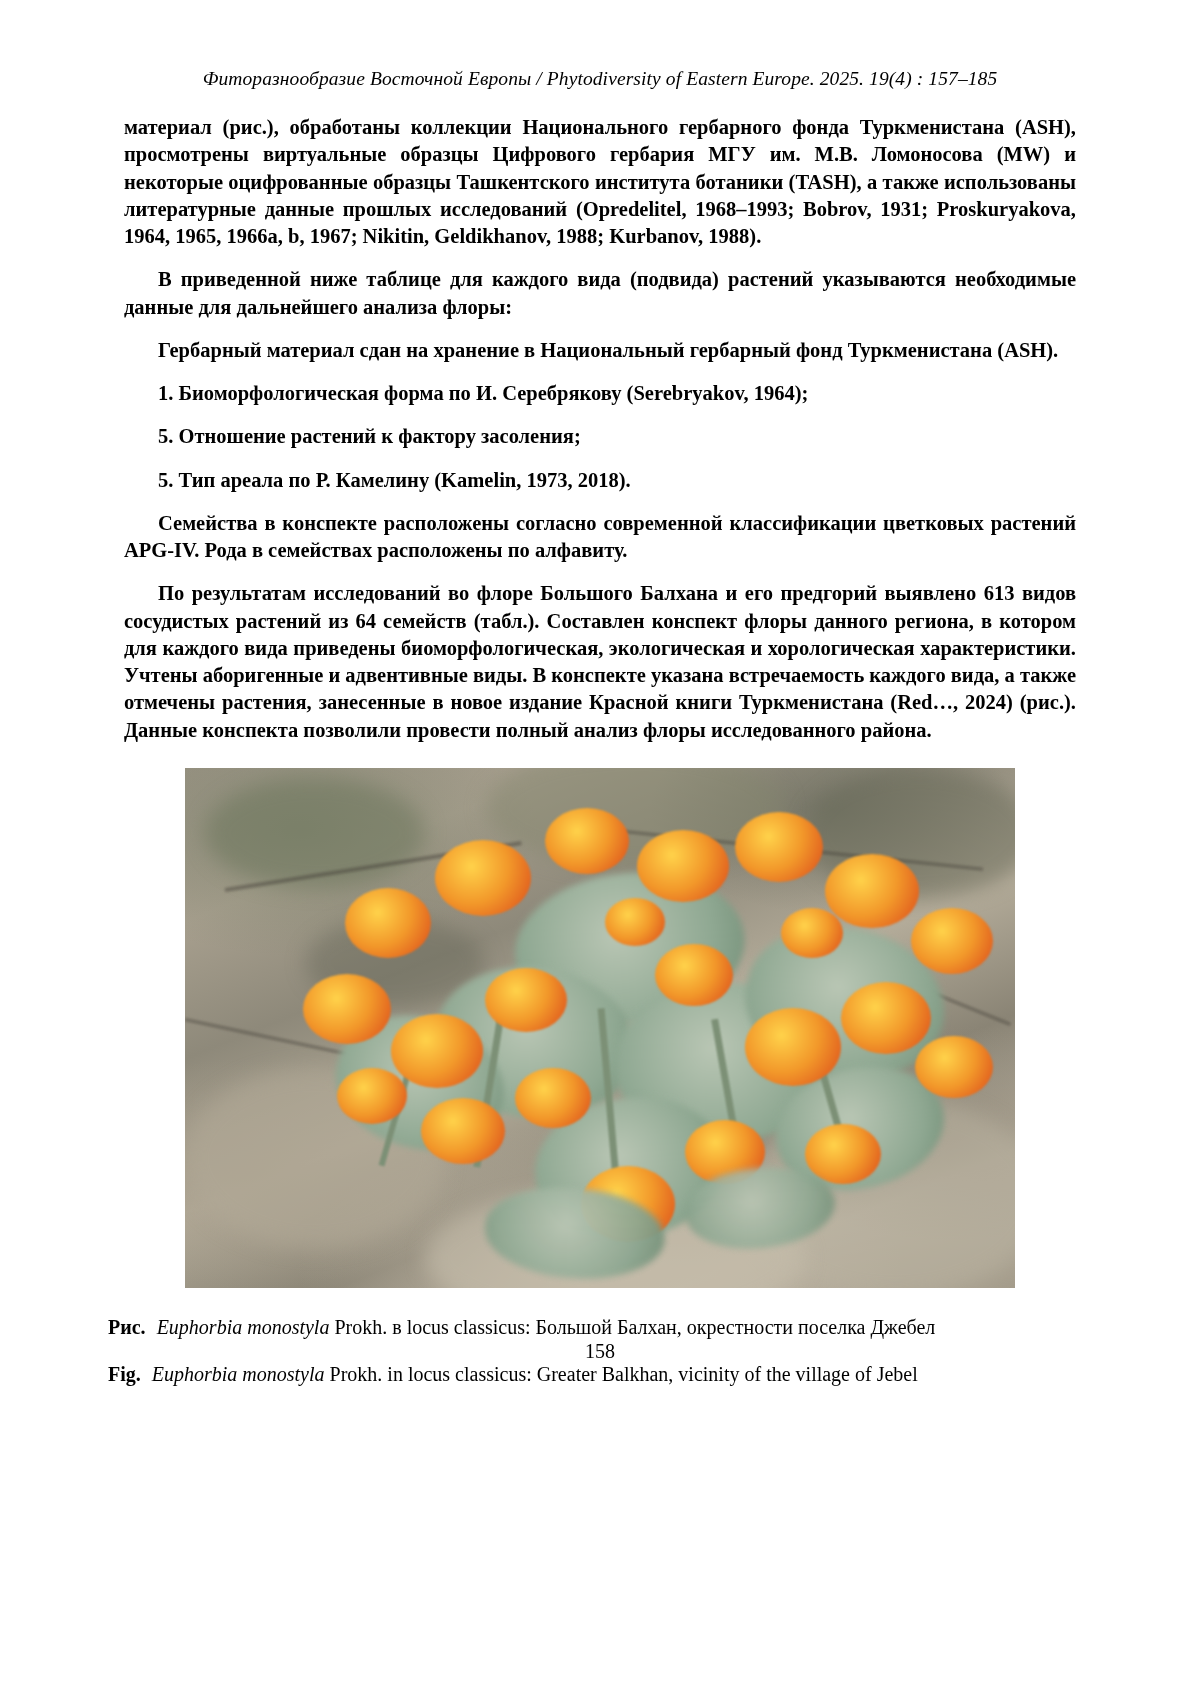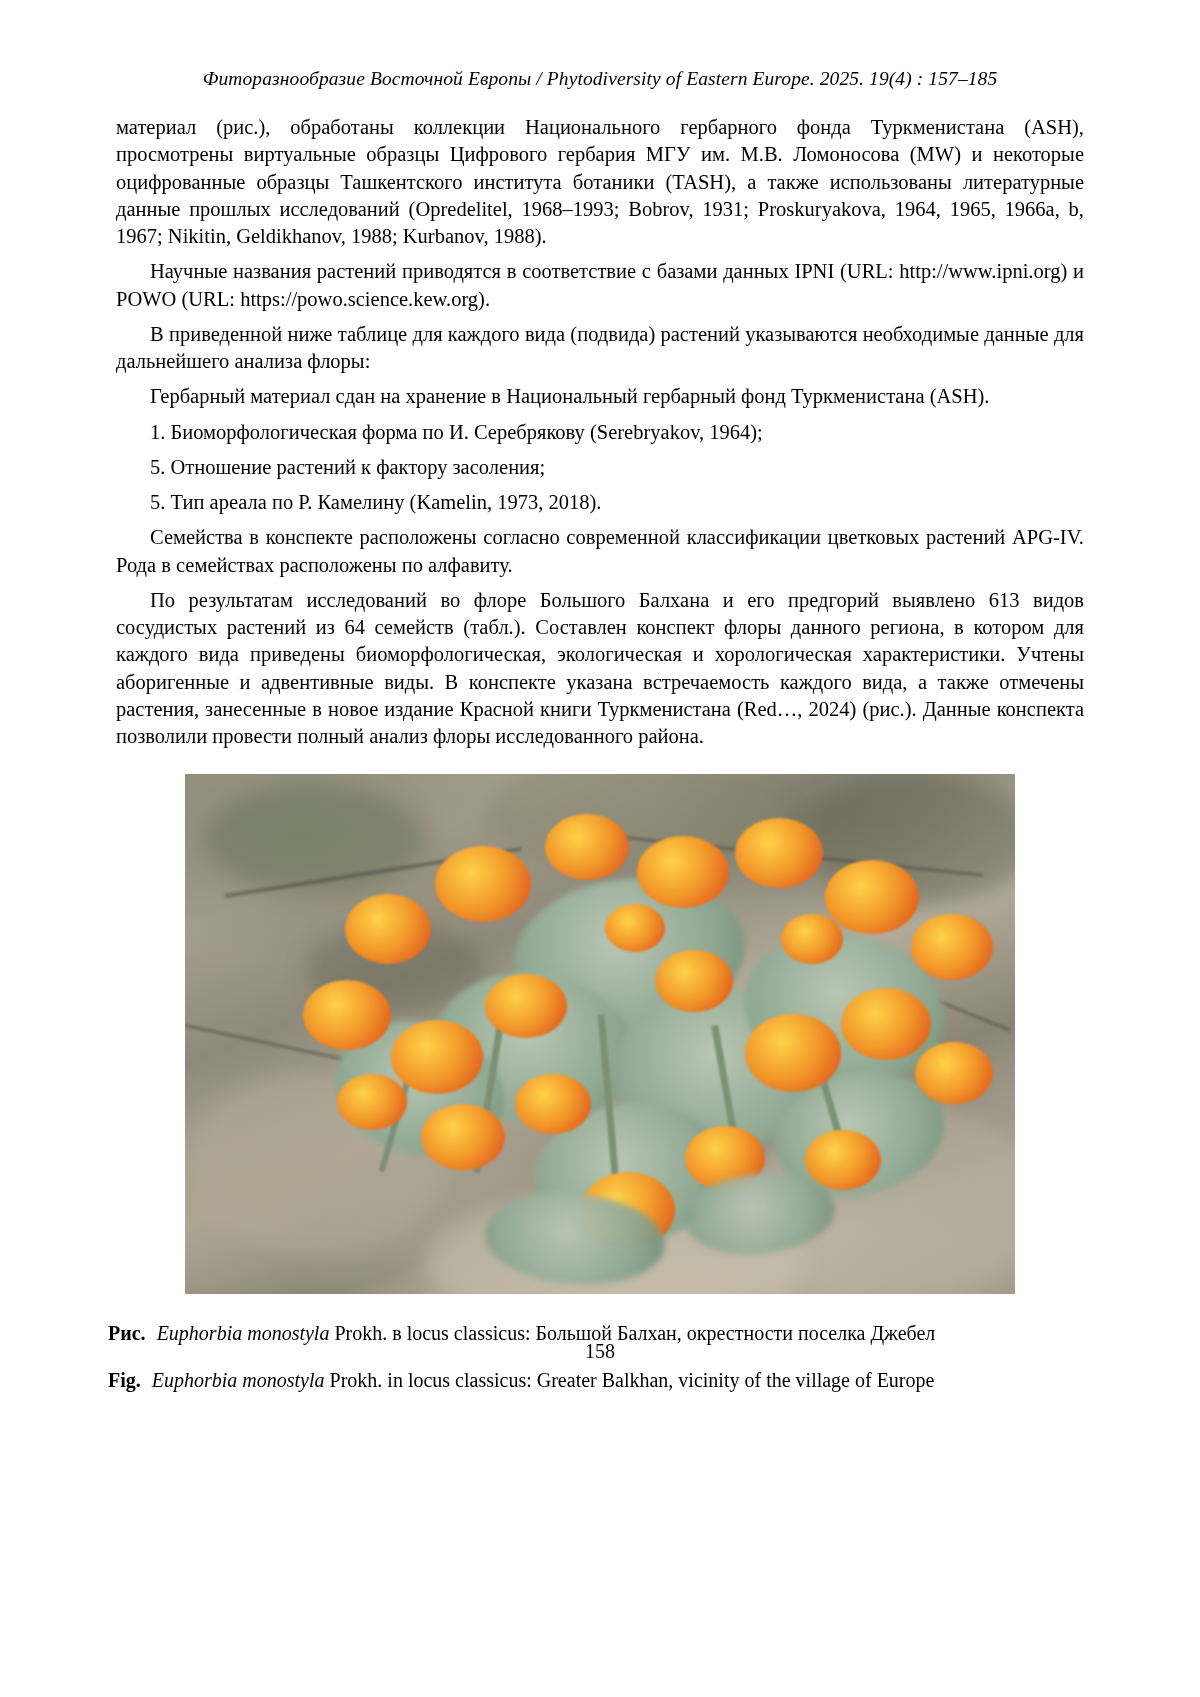--- a/index.html
+++ b/index.html
@@ -31,21 +31,22 @@
     white-space: nowrap;
   }
   .body-text {
     font-size: 20.5px;
     line-height: 1.33;
     text-align: justify;
     text-justify: inter-word;
     hyphens: none;
   }
   .body-text p {
-    margin: 8px;
+    margin: 16px;
+    font-weight: bold;
   }
   .indent {
     text-indent: 34px;
   }
   .list-item {
     text-indent: 34px;
   }
   .section-title {
     text-align: center;
     margin: 30px 0 26px 0;
@@ -126,21 +127,20 @@
 </style>
 </head>
 <body>
 
 <div class="page">
 
   <div class="running-head">Фиторазнообразие Восточной Европы / Phytodiversity of Eastern Europe. 2025. 19(4) : 157–185</div>
 
   <div class="body-text">
     <p>материал (рис.), обработаны коллекции Национального гербарного фонда Туркменистана (ASH), просмотрены виртуальные образцы Цифрового гербария МГУ им. М.В. Ломоносова (MW) и некоторые оцифрованные образцы Ташкентского института ботаники (TASH), а также использованы литературные данные прошлых исследований (Opredelitel, 1968–1993; Bobrov, 1931; Proskuryakova, 1964, 1965, 1966a, b, 1967; Nikitin, Geldikhanov, 1988; Kurbanov, 1988).</p>
-    <p class="indent">Научные названия растений приводятся в соответствие с базами данных IPNI (URL: http://www.ipni.org) и POWO (URL: https://powo.science.kew.org).</p>
     <p class="indent">В приведенной ниже таблице для каждого вида (подвида) растений указываются необходимые данные для дальнейшего анализа флоры:</p>
     <p class="indent">Гербарный материал сдан на хранение в Национальный гербарный фонд Туркменистана (ASH).</p>
     <p class="list-item">1. Биоморфологическая форма по И. Серебрякову (Serebryakov, 1964);</p>
     <p class="list-item">5. Отношение растений к фактору засоления;</p>
     <p class="list-item">5. Тип ареала по Р. Камелину (Kamelin, 1973, 2018).</p>
     <p class="indent">Семейства в конспекте расположены согласно современной классификации цветковых растений APG-IV. Рода в семействах расположены по алфавиту.</p>
   </div>
 
 
   <div class="body-text">
@@ -206,17 +206,17 @@
     </div>
   </div>
 
   <div class="caption">
     <b>Рис.</b>
     <i style="margin-left:6px;">Euphorbia monostyla</i><span> Prokh. в locus classicus: Большой Балхан, окрестности поселка Джебел</span>
   </div>
 
   <div class="caption">
     <b>Fig.</b>
-    <i style="margin-left:6px;">Euphorbia monostyla</i><span> Prokh. in locus classicus: Greater Balkhan, vicinity of the village of Europe</span>
+    <i style="margin-left:6px;">Euphorbia monostyla</i><span> Prokh. in locus classicus: Greater Balkhan, vicinity of the village of Jebel</span>
   </div>
 
   <div class="page-number">158</div>
 </div>
 
 </body></html>

